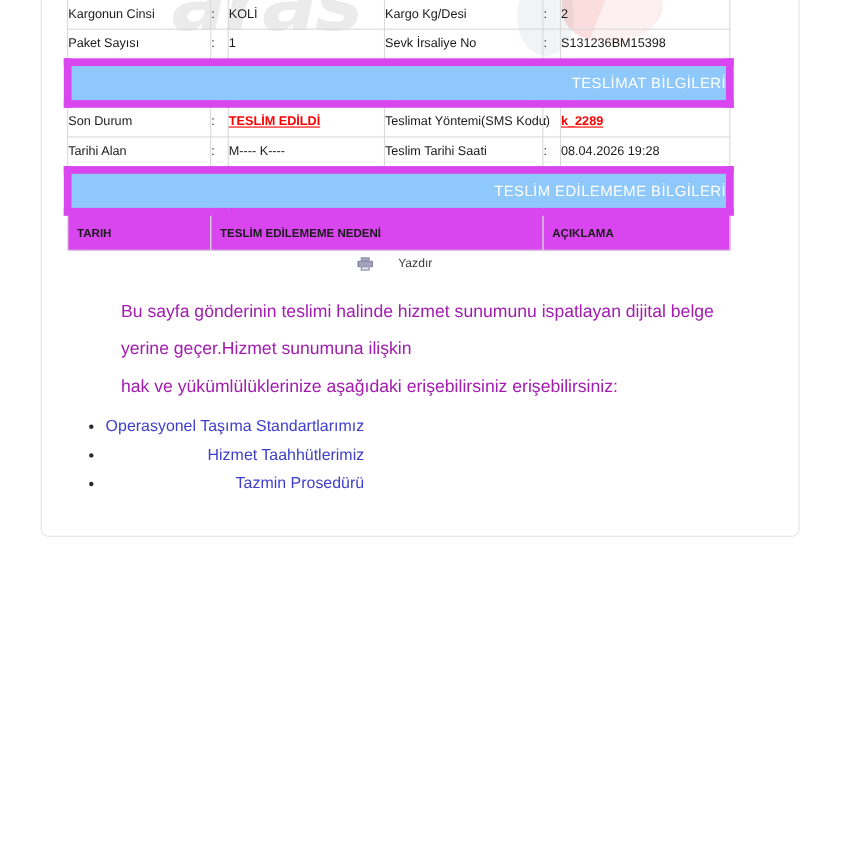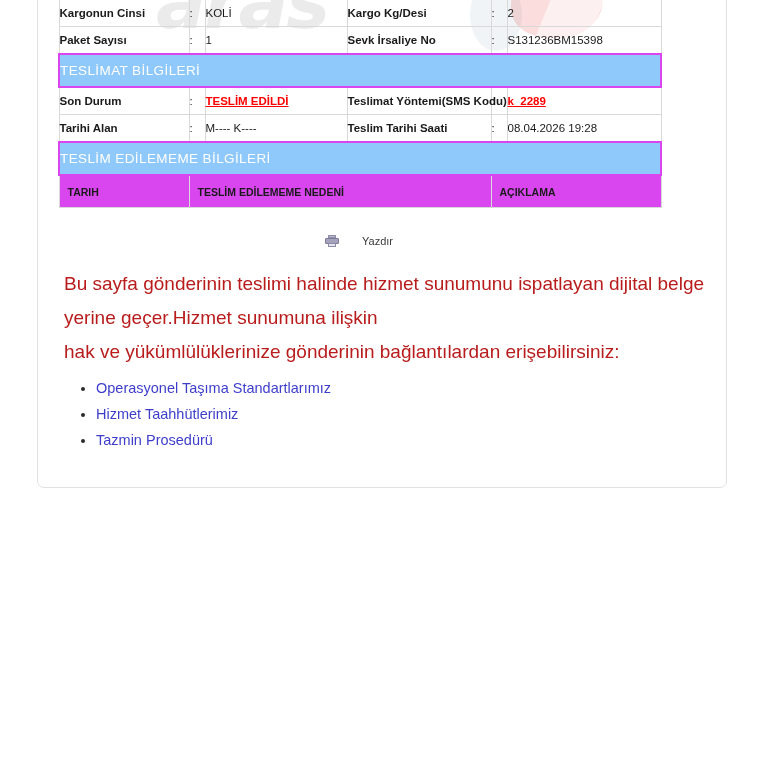--- a/index.html
+++ b/index.html
@@ -112,21 +112,21 @@
   .info-table td {
     border: 1px solid #d9d9d9;
     padding: 0;
     height: 26px;
     vertical-align: middle;
     background: transparent;
   }
 
   .cell-label {
     font-size: 11.5px;
-    font-weight: bold;
+    font-weight: normal;
     color: #1a1a1a;
     padding-left: 8px;
     white-space: nowrap;
     margin-top: 48px;
   }
   .cell-sep {
     font-size: 11.5px;
     color: #1a1a1a;
     text-align: left;
     padding-left: 0px;
@@ -142,22 +142,22 @@
   .cell-sep.red {
     color: #ff0000;
     font-weight: bold;
     text-decoration: underline;
   }
 
   
   .section-banner td {
     background: #8fc8fa !important;
     height: 31px;
-    border: 2px solid #d946ef;
-    text-align: left;
+    border: 7px solid #d946ef;
+    text-align: right;
     color: #ffffff;
     font-size: 13.5px;
     font-weight: normal;
     letter-spacing: 0.4px;
   }
 
   
   .udr-head td {
     font-size: 10.5px;
     font-weight: bold;
@@ -225,39 +225,41 @@
 
   
   .notice {
     position: absolute;
     left: 26px;
     top: 326px;
     width: 600px;
     z-index: 3;
   }
   .notice-line {
-    font-size: 19px;
-    color: #b91c1c;
+    font-size: 16px;
+    color: #a21caf;
     line-height: 34px;
     white-space: nowrap;
+    margin-left: 46px;
   }
 
   
   .link-list {
     position: absolute;
     left: 40px;
     top: 434px;
     margin: 0;
     padding: 0 0 0 18px;
     list-style: disc;
     z-index: 3;
   }
   .link-list li {
     line-height: 26px;
     color: #3a3a3a;
+    text-align: right;
   }
   .link-list li::marker {
     color: #2b2b2b;
     font-size: 13px;
   }
   .doc-link {
     font-size: 14.5px;
     color: #3e3ecb;
     text-decoration: none;
     cursor: pointer;
@@ -348,21 +350,21 @@
             <span class="pi-body"></span>
             <span class="pi-tray"></span>
           </span>
           <span>Yazdır</span>
         </a>
       </div>
 
       <div class="notice">
         <div class="notice-line">Bu sayfa gönderinin teslimi halinde hizmet sunumunu ispatlayan dijital belge</div>
         <div class="notice-line">yerine geçer.Hizmet sunumuna ilişkin</div>
-        <div class="notice-line">hak ve yükümlülüklerinize gönderinin bağlantılardan erişebilirsiniz:</div>
+        <div class="notice-line">hak ve yükümlülüklerinize aşağıdaki erişebilirsiniz erişebilirsiniz:</div>
       </div>
 
       <ul class="link-list">
         <li>
           <a class="doc-link" href="#">Operasyonel Taşıma Standartlarımız</a>
         </li>
         <li>
           <a class="doc-link" href="#">Hizmet Taahhütlerimiz</a>
         </li>
         <li>

